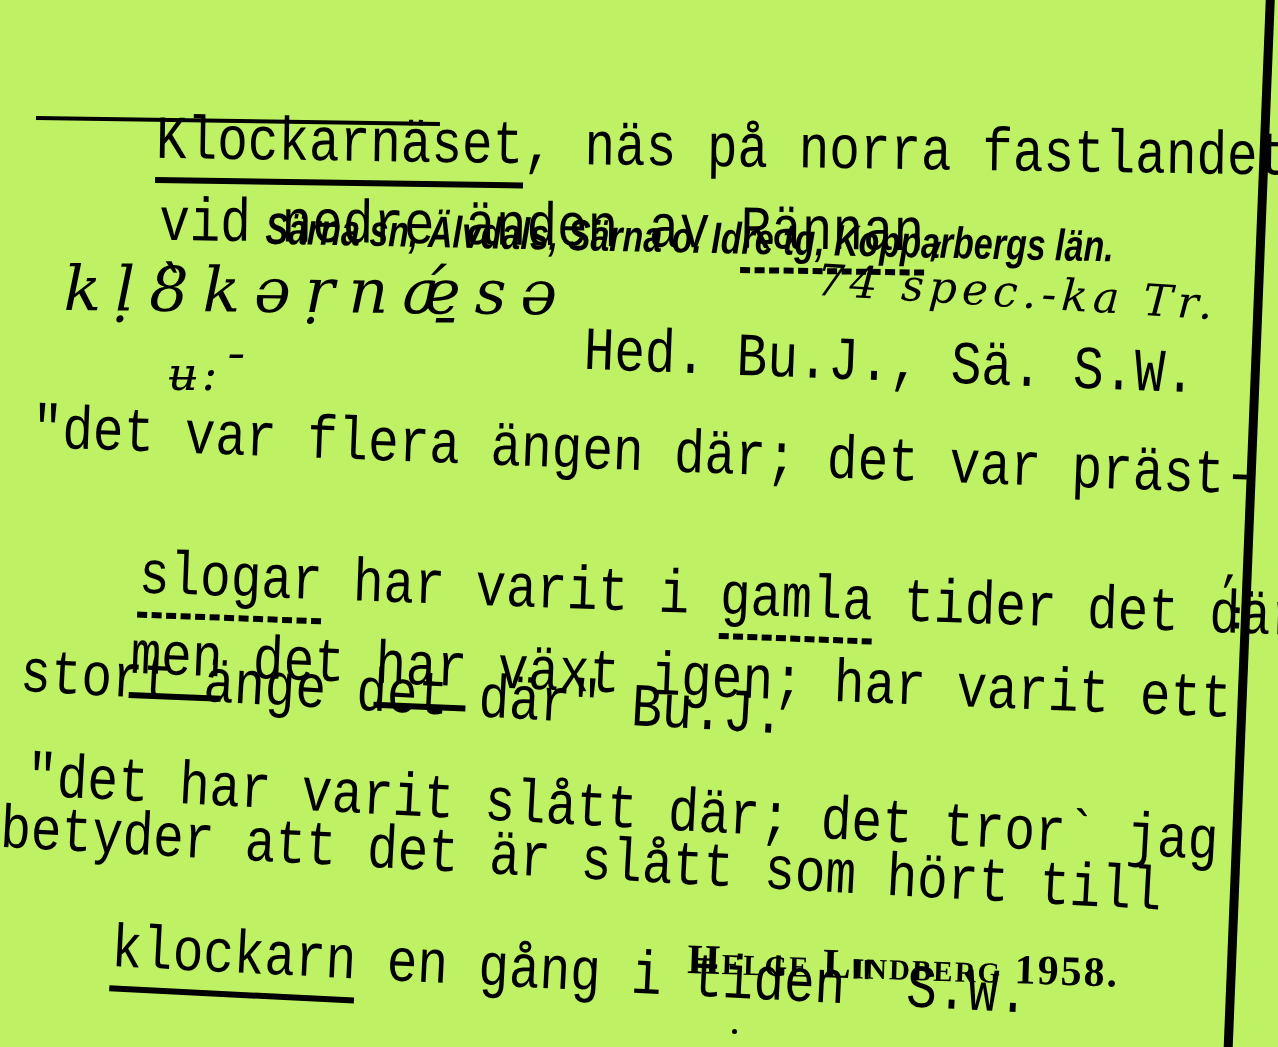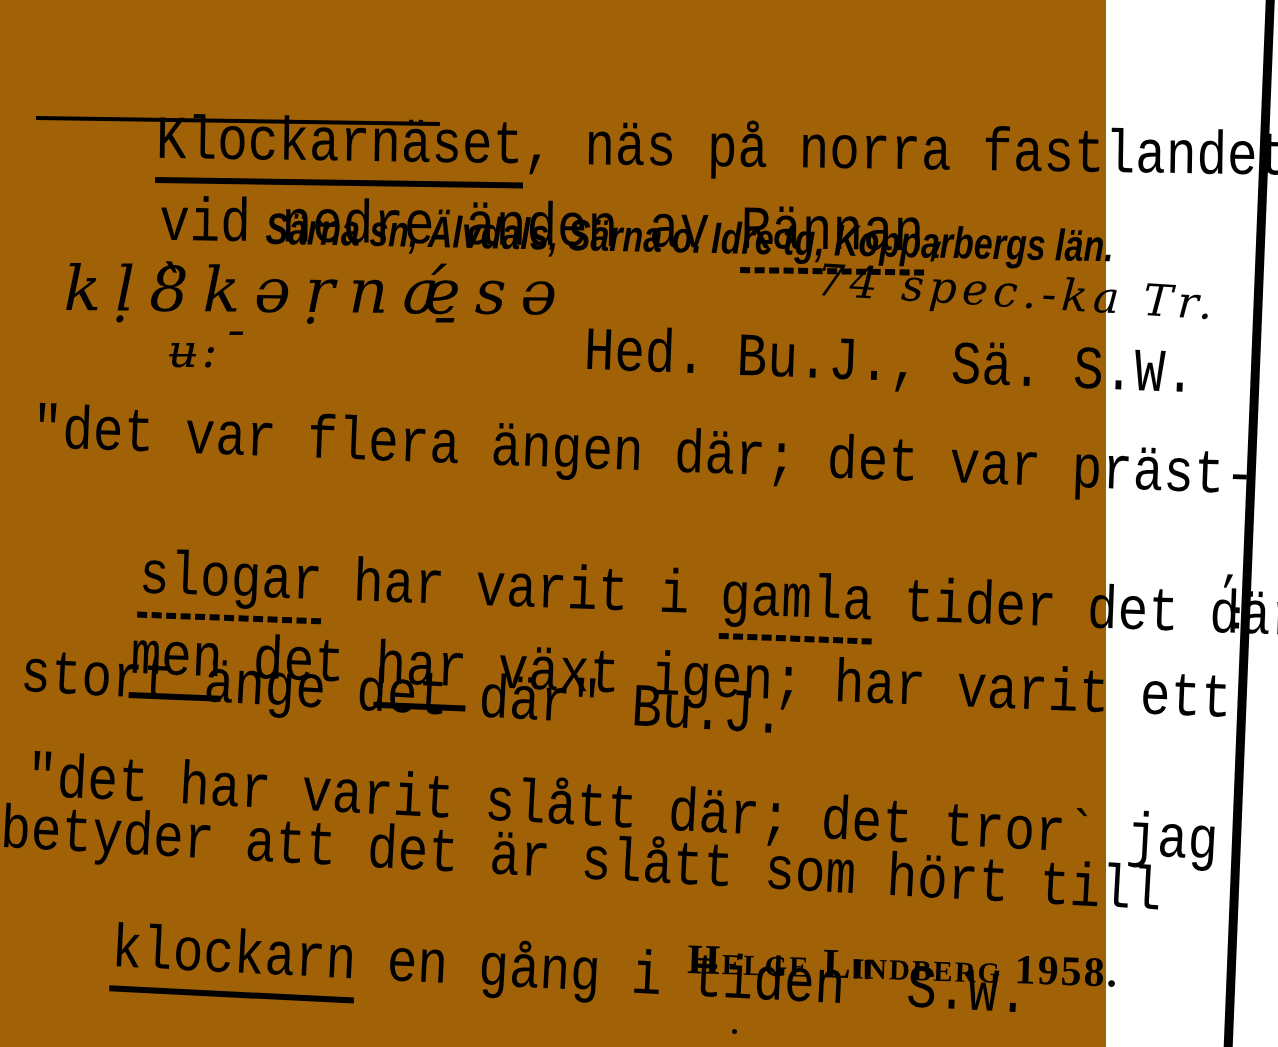--- a/index.html
+++ b/index.html
@@ -1,18 +1,18 @@
 <!DOCTYPE html>
 <html><head>
 <meta charset="utf-8">
 <style>
   html,body{margin:0;padding:0;}
   body{width:1278px;height:1047px;background:#ffffff;overflow:hidden;
        font-family:"Liberation Sans",sans-serif;}
-  .page{position:relative;width:1106px;height:1047px;background:#a16207;}
+  .page{position:relative;width:1278px;height:1047px;background:#bef264;}
 
   
   .tw{position:absolute;white-space:pre;color:#000;
       font-family:"Liberation Mono",monospace;font-size:51px;line-height:1;
       transform-origin:left top;}
   
   .district{position:absolute;white-space:pre;color:#000;
       font-family:"Liberation Sans",sans-serif;font-weight:bold;font-style:italic;
       font-size:34px;line-height:1;transform-origin:left top;}
   
@@ -42,21 +42,21 @@
 
   <div class="stroke" style="left:36px;top:116px;width:404px;height:4px;transform:rotate(0.85deg);"></div>
 
   <div class="tw" style="left:38px;top:130px;transform:rotate(0.8deg) scaleY(1.2);">
     <span>vid nedre änden av </span><span class="ud">Rännan</span><span>,</span>
   </div>
 
   <div class="district" style="left:266px;top:206px;transform:rotate(1.2deg) scaleY(1.3);">Särna sn, Älvdals, Särna o. Idre tg, Kopparbergs län.</div>
 
   <div class="hand" style="left:64px;top:258px;font-size:62px;letter-spacing:14px;transform:rotate(0.5deg);">kḷ8̀kəṛnǽ̱sə</div>
-  <div class="hand" style="left:168px;top:328px;font-size:46px;letter-spacing:4px;">ʉ:ˉ</div>
+  <div class="hand" style="left:168px;top:351px;font-size:46px;letter-spacing:4px;">ʉ:ˉ</div>
 
   <div class="hand" style="left:818px;top:258px;font-size:44px;letter-spacing:5px;transform:rotate(3.5deg);">74 spec.-ka Tr.</div>
 
   <div class="tw" style="left:585px;top:322px;transform:rotate(2.2deg) scaleY(1.2);">Hed. Bu.J., Sä. S.W.</div>
 
   <div class="tw" style="left:33px;top:400px;transform:rotate(2.2deg) scaleY(1.2);">"det var flera ängen där; det var präst-</div>
 
   <div class="tw" style="left:20px;top:480px;transform:rotate(2.1deg) scaleY(1.2);">
     <span class="ud">slogar</span><span> har varit i </span><span class="ud">gamla</span><span> tider det där,</span>
   </div>

